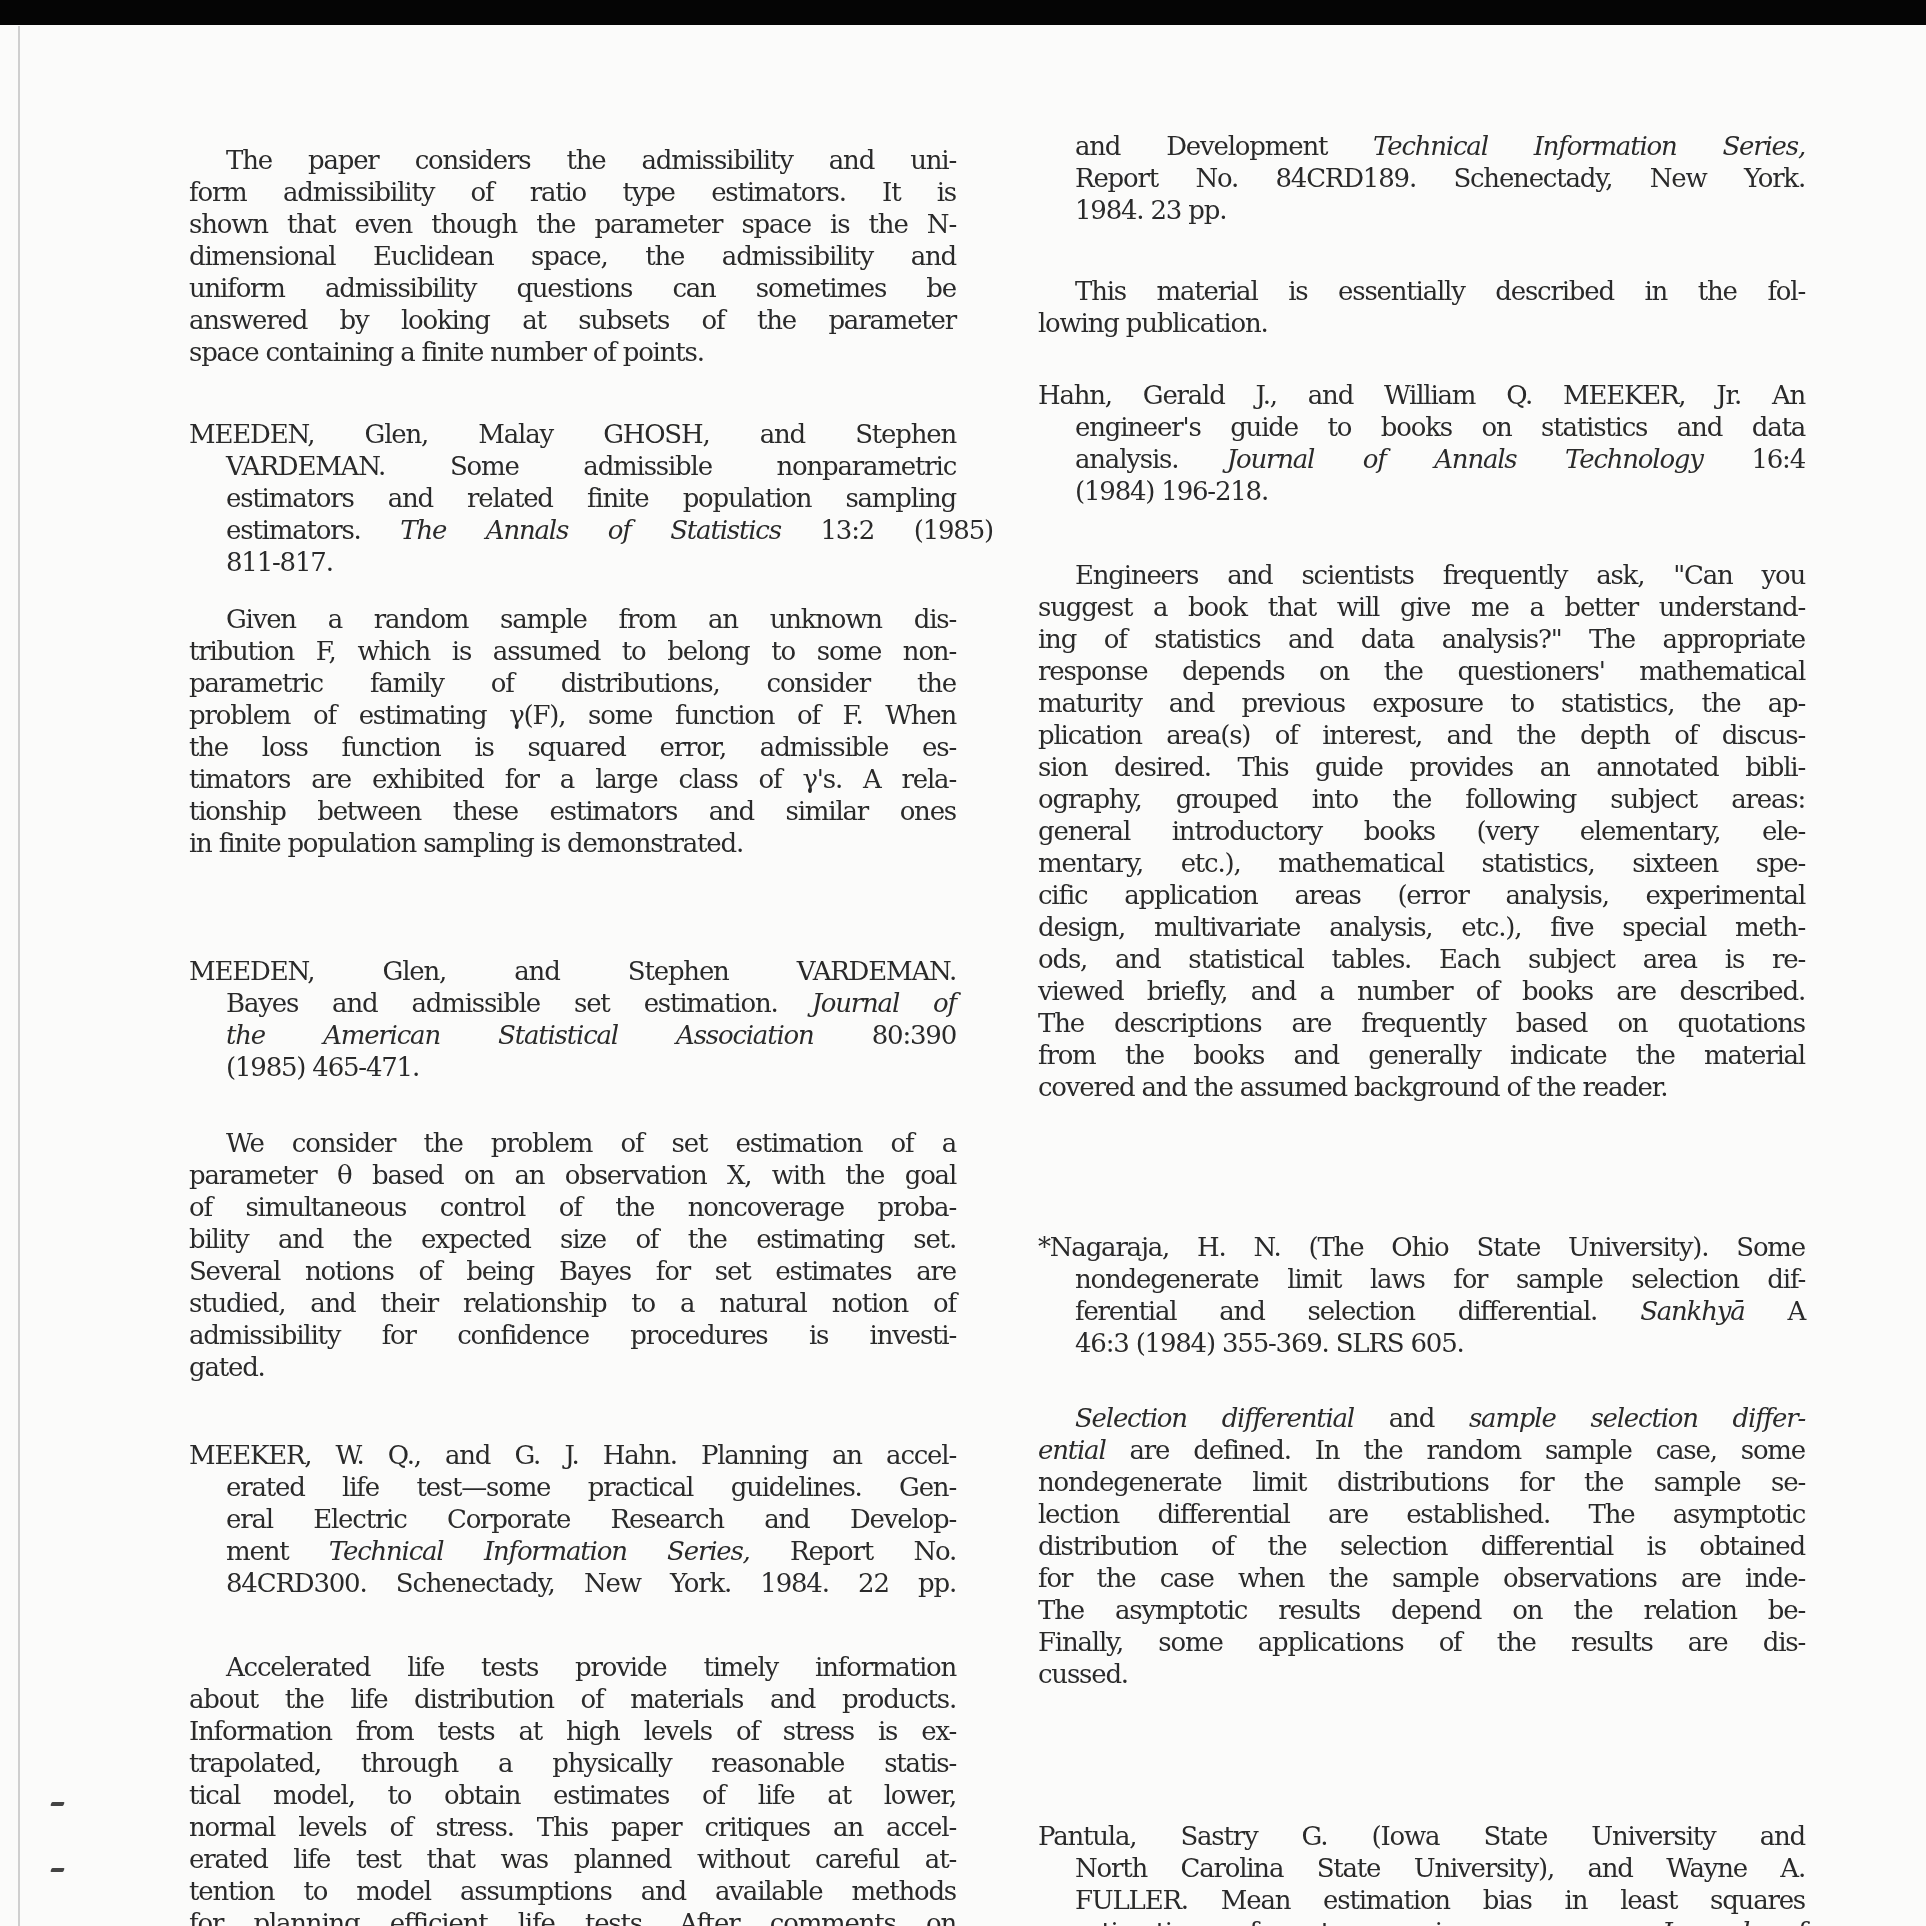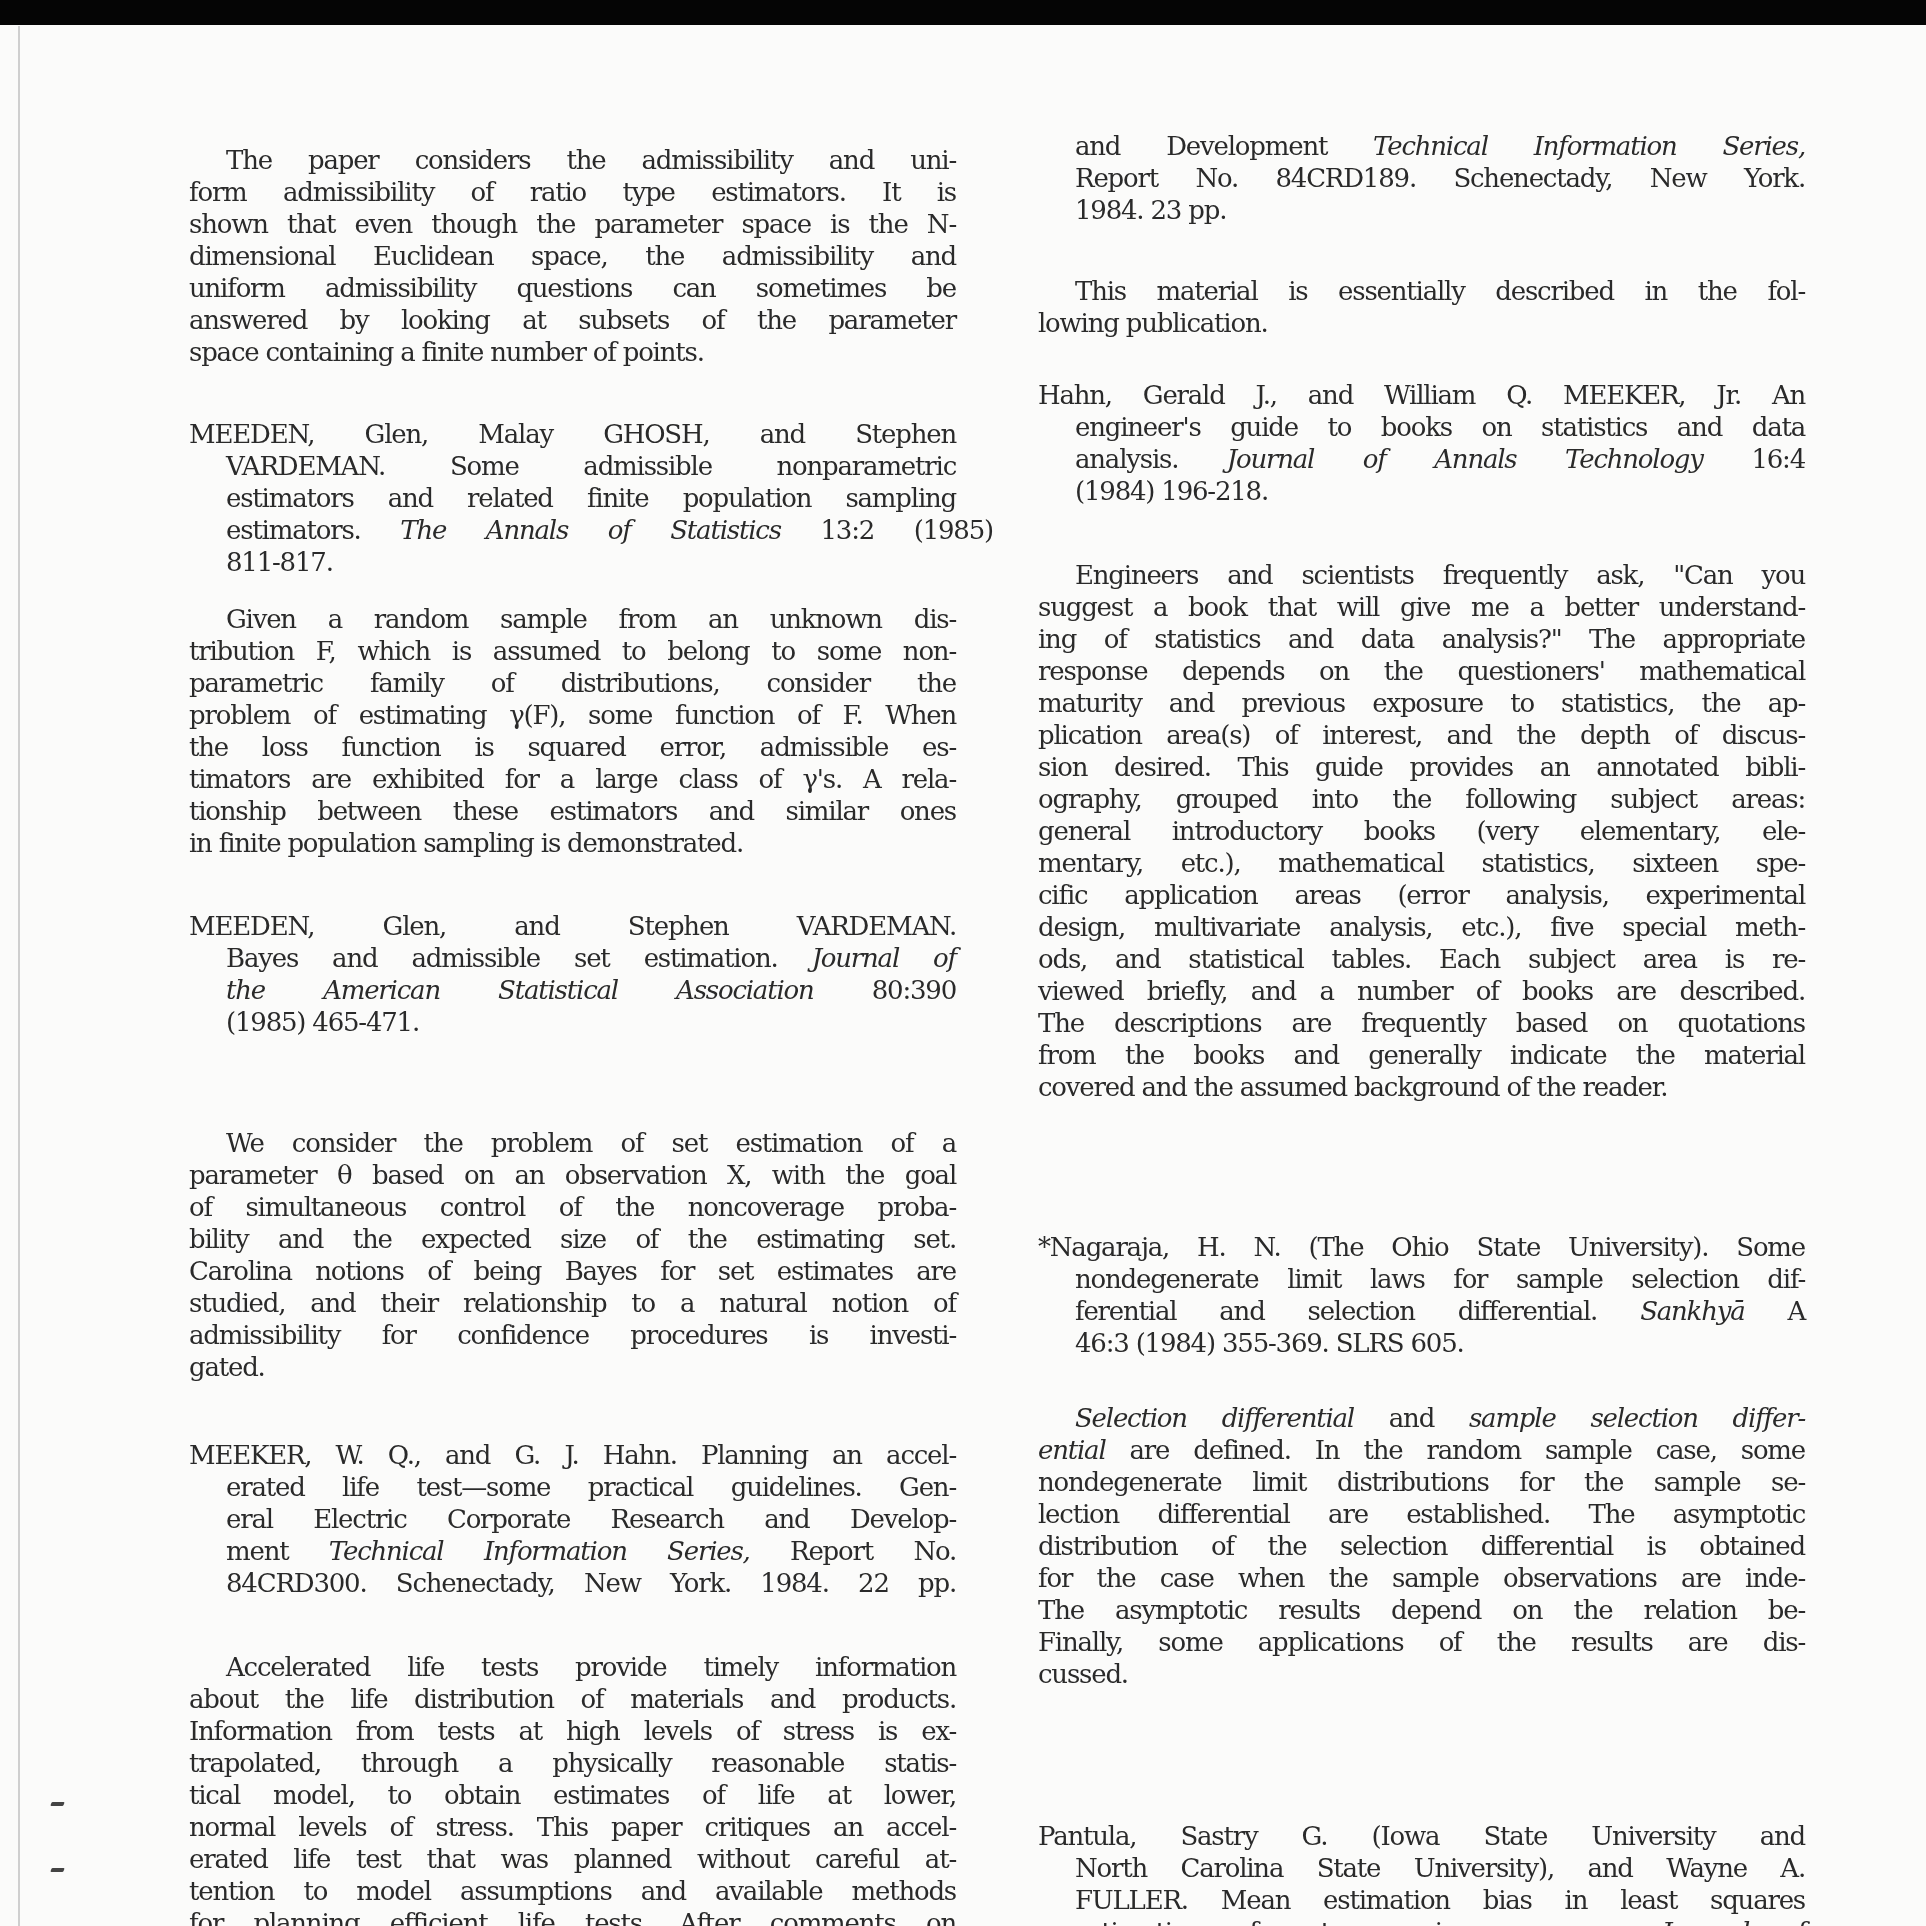--- a/index.html
+++ b/index.html
@@ -57,33 +57,33 @@
       <span class="line first">Given a random sample from an unknown dis-</span>
       <span class="line">tribution F, which is assumed to belong to some non-</span>
       <span class="line">parametric family of distributions, consider the</span>
       <span class="line">problem of estimating γ(F), some function of F. When</span>
       <span class="line">the loss function is squared error, admissible es-</span>
       <span class="line">timators are exhibited for a large class of γ's. A rela-</span>
       <span class="line">tionship between these estimators and similar ones</span>
       <span class="line last">in finite population sampling is demonstrated.</span>
     </div>
 
-    <div class="block hang" style="top:910px">
+    <div class="block hang" style="top:955px">
       <span class="line first"><b>MEEDEN, Glen,</b><span> and </span><b>Stephen VARDEMAN.</b></span>
       <span class="line"><span>Bayes and admissible set estimation. </span><i>Journal of</i></span>
       <span class="line"><i>the American Statistical Association</i><span> 80:390</span></span>
       <span class="line last">(1985) 465-471.</span>
     </div>
 
     <div class="block para" style="top:1127px">
       <span class="line first">We consider the problem of set estimation of a</span>
       <span class="line">parameter θ based on an observation X, with the goal</span>
       <span class="line">of simultaneous control of the noncoverage proba-</span>
       <span class="line">bility and the expected size of the estimating set.</span>
-      <span class="line">Carolina notions of being Bayes for set estimates are</span>
+      <span class="line">Several notions of being Bayes for set estimates are</span>
       <span class="line">studied, and their relationship to a natural notion of</span>
       <span class="line">admissibility for confidence procedures is investi-</span>
       <span class="line last">gated.</span>
     </div>
 
     <div class="block hang" style="top:1439px">
       <span class="line first"><b>MEEKER, W. Q.,</b><span> and G. J. Hahn. Planning an accel-</span></span>
       <span class="line">erated life test—some practical guidelines. Gen-</span>
       <span class="line">eral Electric Corporate Research and Develop-</span>
       <span class="line"><span>ment </span><i>Technical Information Series,</i><span> Report No.</span></span>

